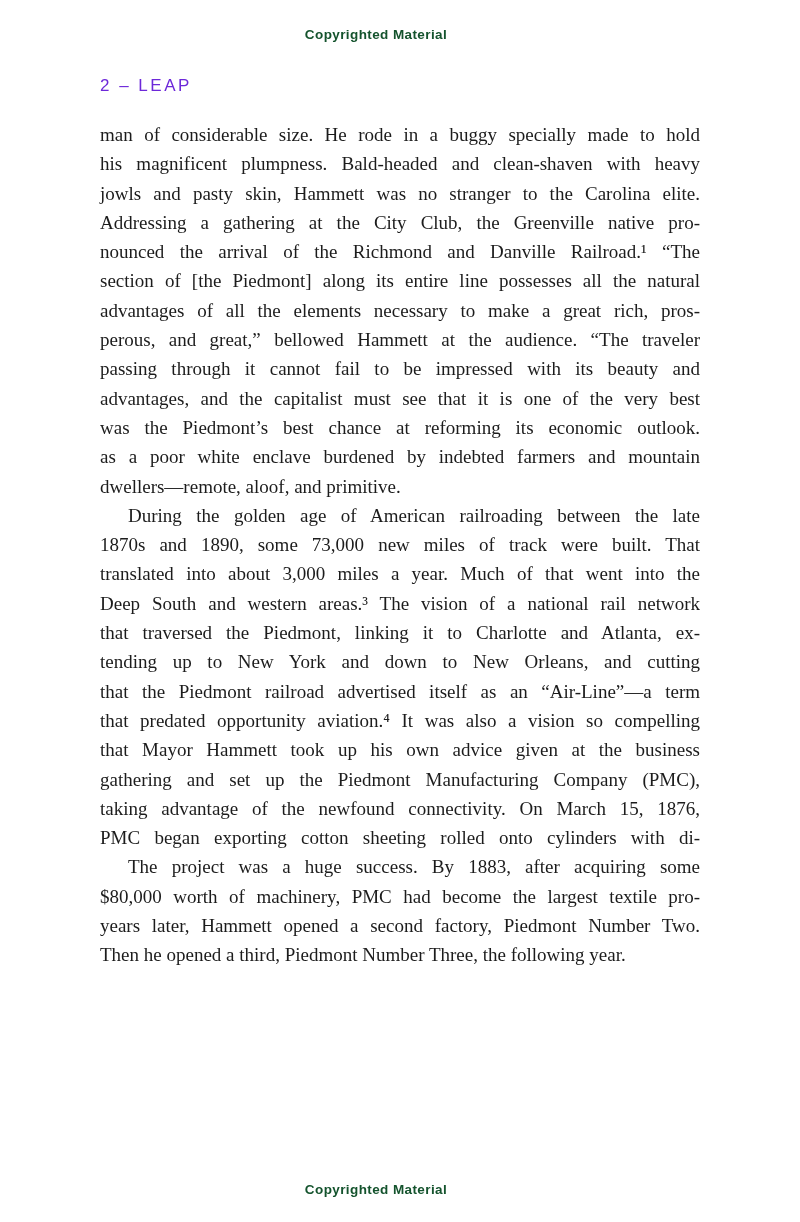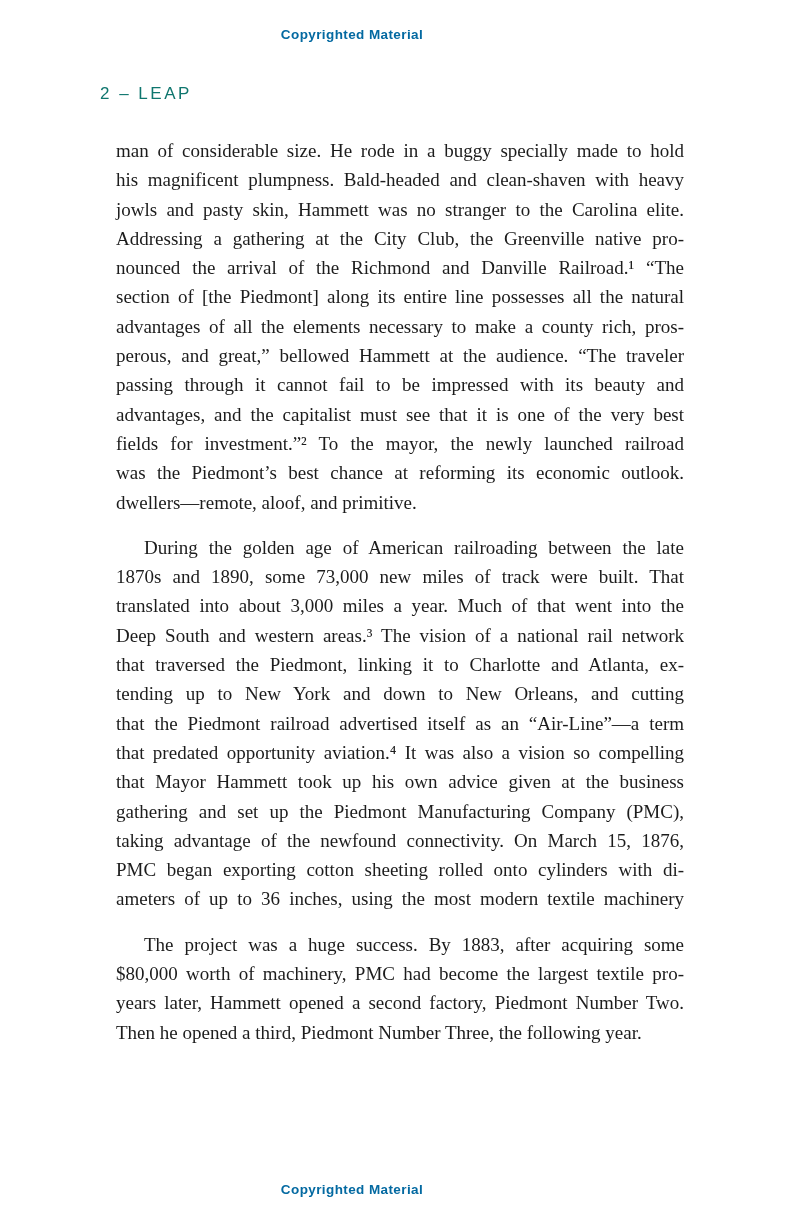--- a/index.html
+++ b/index.html
@@ -16,45 +16,46 @@
   }
   .copyright-banner {
     position: absolute;
     left: 0;
     width: 704px;
     text-align: center;
     font-family: "Liberation Sans", sans-serif;
     font-weight: bold;
     font-size: 13.5px;
     letter-spacing: 0.4px;
-    color: #0369a1;
+    color: #14532d;
+    padding-left: 24px;
   }
   .copyright-top { top: 27px; }
   .copyright-bottom { top: 1182px; }
   .running-head {
     position: absolute;
     left: 100px;
-    top: 84px;
+    top: 76px;
     font-family: "Liberation Sans", sans-serif;
     font-weight: 400;
     font-size: 17px;
     letter-spacing: 2.5px;
-    color: #0f766e;
+    color: #6d28d9;
   }
   .text-block {
     position: absolute;
     left: 100px;
     top: 120px;
     width: 600px;
     font-family: "Liberation Serif", "DejaVu Serif", serif;
     font-size: 19px;
     line-height: 29.3px;
     color: #1c1c1c;
   }
-  .paragraph { margin: 16px; padding: 0; }
+  .paragraph { margin: 0; padding: 0; }
   .line {
     text-align: justify;
     text-align-last: justify;
     white-space: normal;
   }
   .line.last {
     text-align-last: left;
   }
   .line.indent {
     text-indent: 28px;
@@ -69,42 +70,41 @@
   <div class="running-head">2 – LEAP</div>
 
   <div class="text-block">
       <div class="paragraph">
         <div class="line">man of considerable size. He rode in a buggy specially made to hold</div>
         <div class="line">his magnificent plumpness. Bald-headed and clean-shaven with heavy</div>
         <div class="line">jowls and pasty skin, Hammett was no stranger to the Carolina elite.</div>
         <div class="line">Addressing a gathering at the City Club, the Greenville native pro-</div>
         <div class="line">nounced the arrival of the Richmond and Danville Railroad.¹ “The</div>
         <div class="line">section of [the Piedmont] along its entire line possesses all the natural</div>
-        <div class="line">advantages of all the elements necessary to make a county rich, pros-</div>
+        <div class="line">advantages of all the elements necessary to make a great rich, pros-</div>
         <div class="line">perous, and great,” bellowed Hammett at the audience. “The traveler</div>
         <div class="line">passing through it cannot fail to be impressed with its beauty and</div>
         <div class="line">advantages, and the capitalist must see that it is one of the very best</div>
-        <div class="line">fields for investment.”² To the mayor, the newly launched railroad</div>
         <div class="line">was the Piedmont’s best chance at reforming its economic outlook.</div>
+        <div class="line">as a poor white enclave burdened by indebted farmers and mountain</div>
         <div class="line last">dwellers—remote, aloof, and primitive.</div>
       </div>
       <div class="paragraph">
         <div class="line indent">During the golden age of American railroading between the late</div>
         <div class="line">1870s and 1890, some 73,000 new miles of track were built. That</div>
         <div class="line">translated into about 3,000 miles a year. Much of that went into the</div>
         <div class="line">Deep South and western areas.³ The vision of a national rail network</div>
         <div class="line">that traversed the Piedmont, linking it to Charlotte and Atlanta, ex-</div>
         <div class="line">tending up to New York and down to New Orleans, and cutting</div>
         <div class="line">that the Piedmont railroad advertised itself as an “Air-Line”—a term</div>
         <div class="line">that predated opportunity aviation.⁴ It was also a vision so compelling</div>
         <div class="line">that Mayor Hammett took up his own advice given at the business</div>
         <div class="line">gathering and set up the Piedmont Manufacturing Company (PMC),</div>
         <div class="line">taking advantage of the newfound connectivity. On March 15, 1876,</div>
         <div class="line">PMC began exporting cotton sheeting rolled onto cylinders with di-</div>
-        <div class="line">ameters of up to 36 inches, using the most modern textile machinery</div>
       </div>
       <div class="paragraph">
         <div class="line indent">The project was a huge success. By 1883, after acquiring some</div>
         <div class="line">$80,000 worth of machinery, PMC had become the largest textile pro-</div>
         <div class="line">years later, Hammett opened a second factory, Piedmont Number Two.</div>
         <div class="line last">Then he opened a third, Piedmont Number Three, the following year.</div>
       </div>
     </div>
 
   <div class="copyright-banner copyright-bottom">Copyrighted Material</div>

